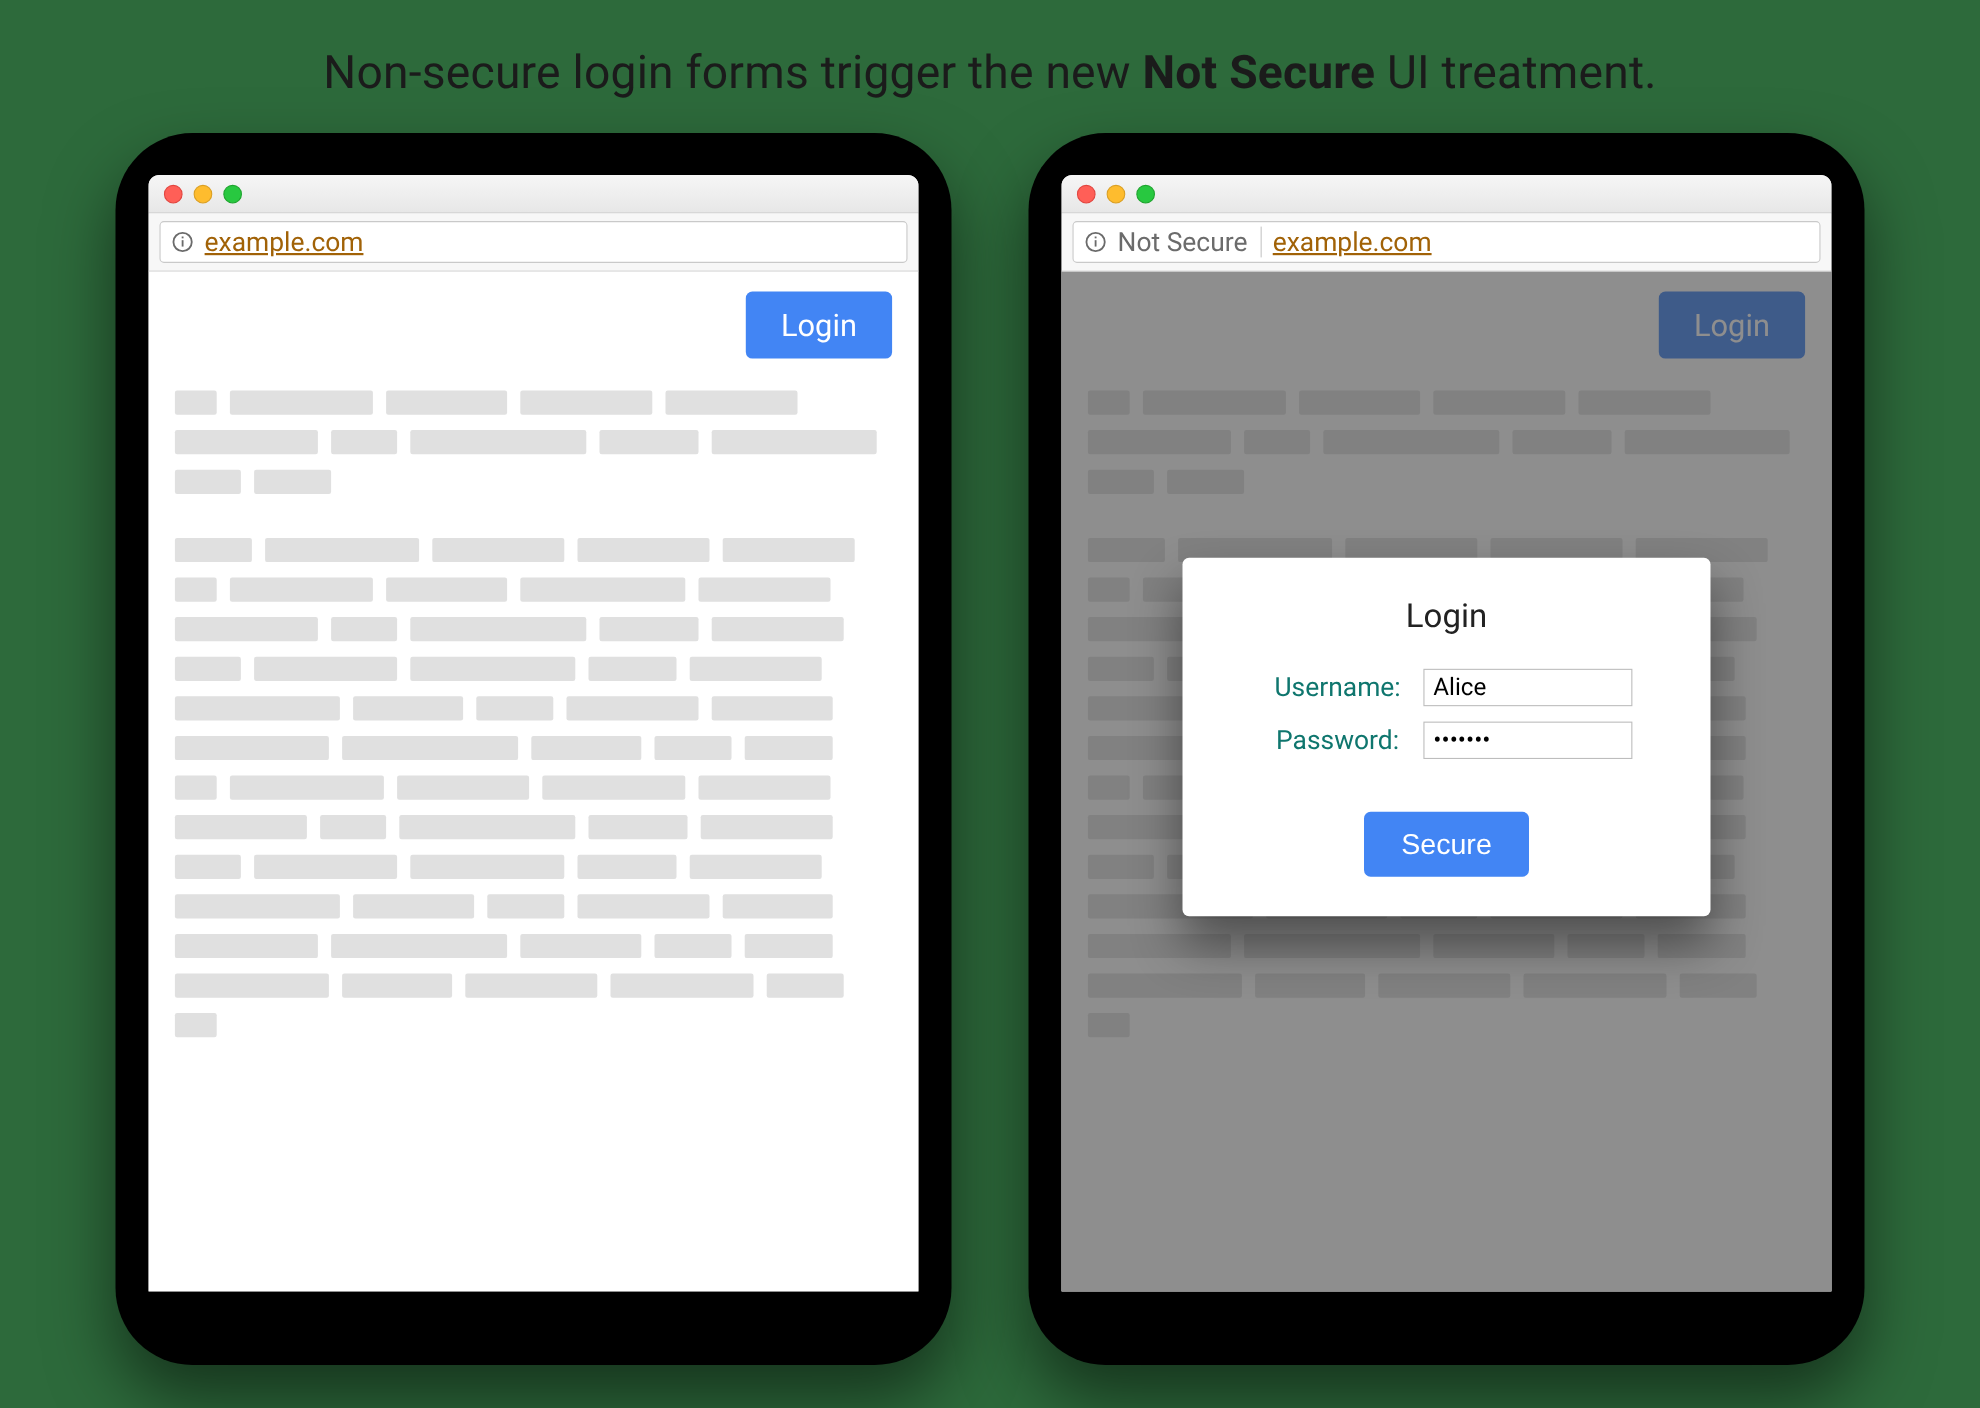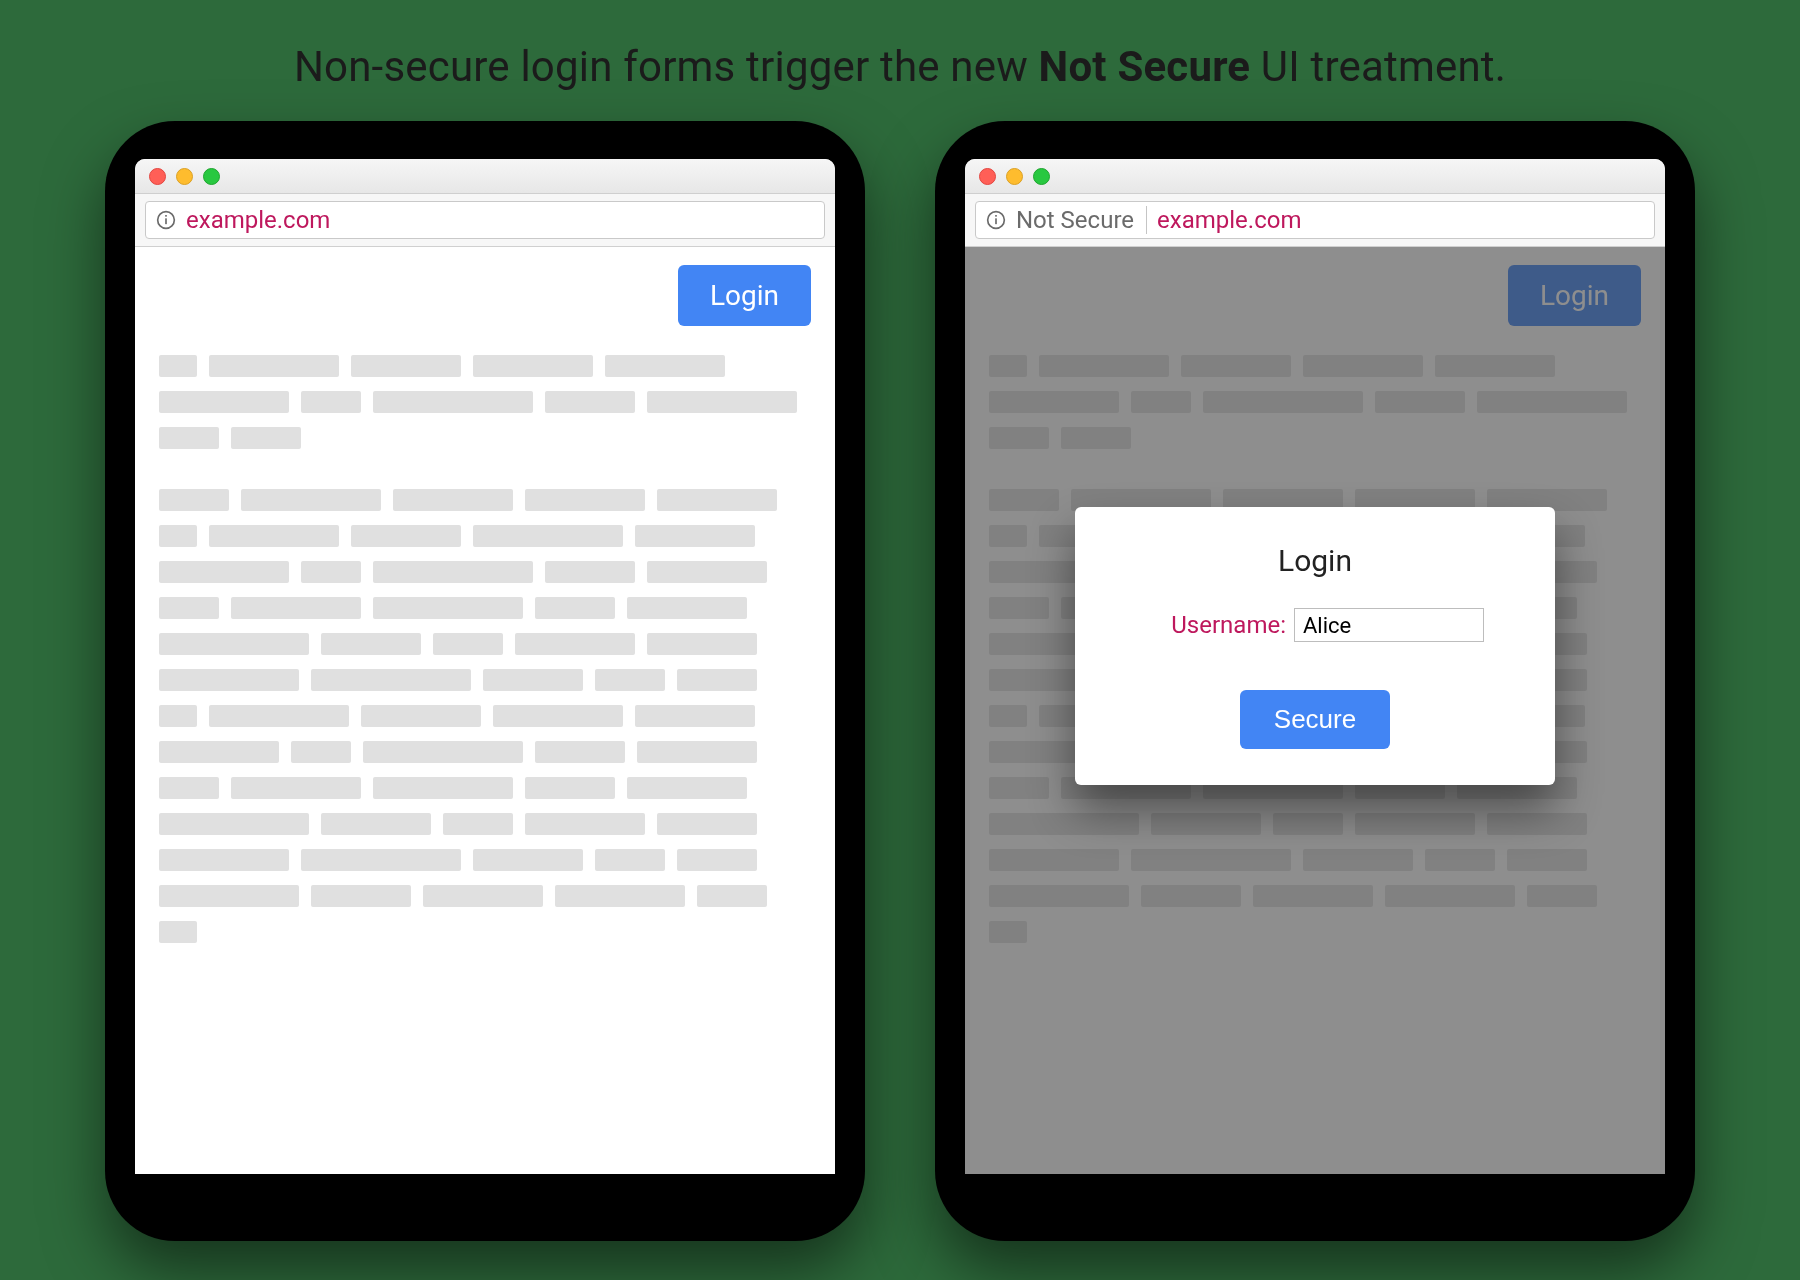--- a/index.html
+++ b/index.html
@@ -91,21 +91,21 @@
   .info-icon {
     width:20px; height:20px;
     flex:0 0 auto;
   }
   .info-icon svg { width:100%; height:100%; display:block; }
   .not-secure {
     color:#6b6b6b;
     padding-right:12px;
     border-right:1px solid #c5c5c5;
   }
-  .url { color:#be185d; }
+  .url { color:#a16207;text-decoration:underline; }
 
   
   .page {
     flex:1;
     background:#fff;
     position:relative;
     padding: 18px 24px 0 24px;
     box-sizing:border-box;
   }
   .page.dimmed::after{
@@ -163,22 +163,22 @@
   .field-row{
     display:flex;
     align-items:center;
     justify-content:center;
     gap:8px;
     margin-bottom:14px;
     font-size:24px;
   }
   .field-label{
     min-width:140px;
-    text-align:right;
-    color:#be185d;
+    text-align:center;
+    color:#0f766e;
   }
   .field-input{
     width:190px;
     height:34px;
     border:1px solid #bdbdbd;
     padding:2px 8px;
     font-size:22px;
     text-align:left;
     box-sizing:border-box;
     font-family:inherit;
@@ -466,19 +466,23 @@
               <div class="bar" style="width:38px"></div>
             </div>
         </div>
 
         <div class="modal">
           <h2>Login</h2>
           <div class="field-row">
             <span class="field-label">Username:</span>
             <input class="field-input" value="Alice" style="">
           </div>
+          <div class="field-row">
+            <span class="field-label">Password:</span>
+            <input class="field-input" value="•••••••" style="">
+          </div>
           <button class="submit">Secure</button>
         </div>
       </div>
     </div>
   </div>
 
 </div>
 
 </body></html>

